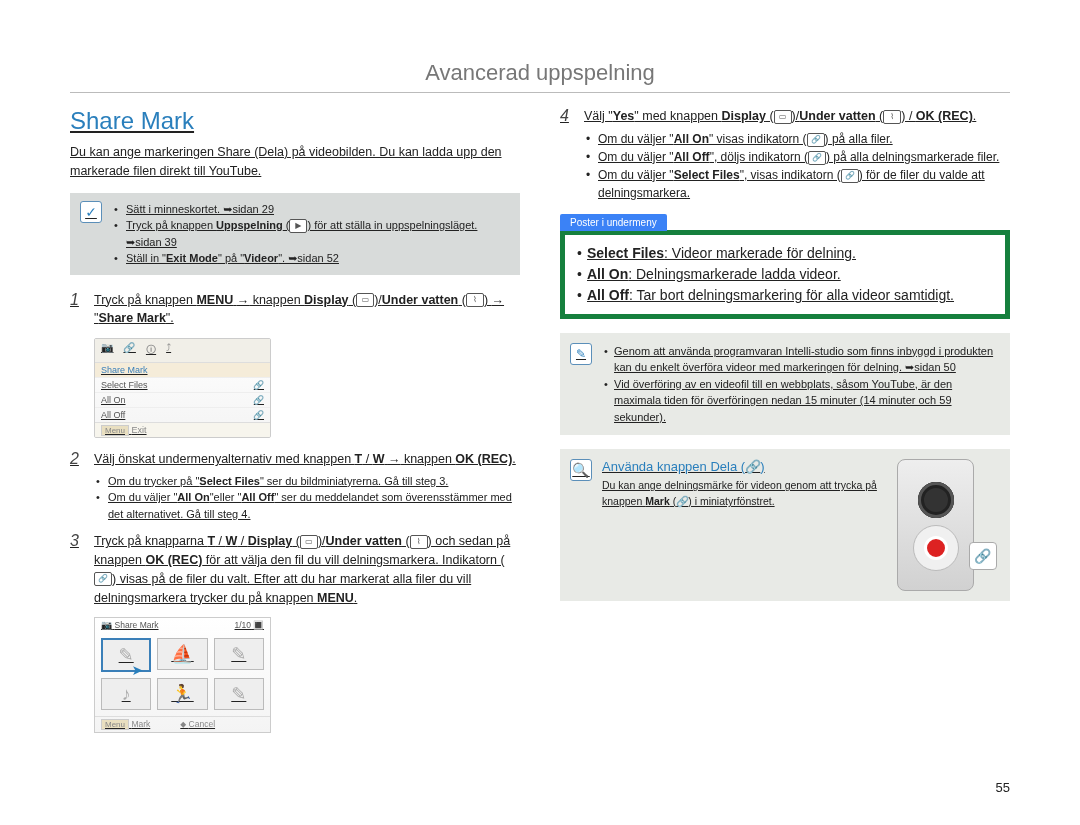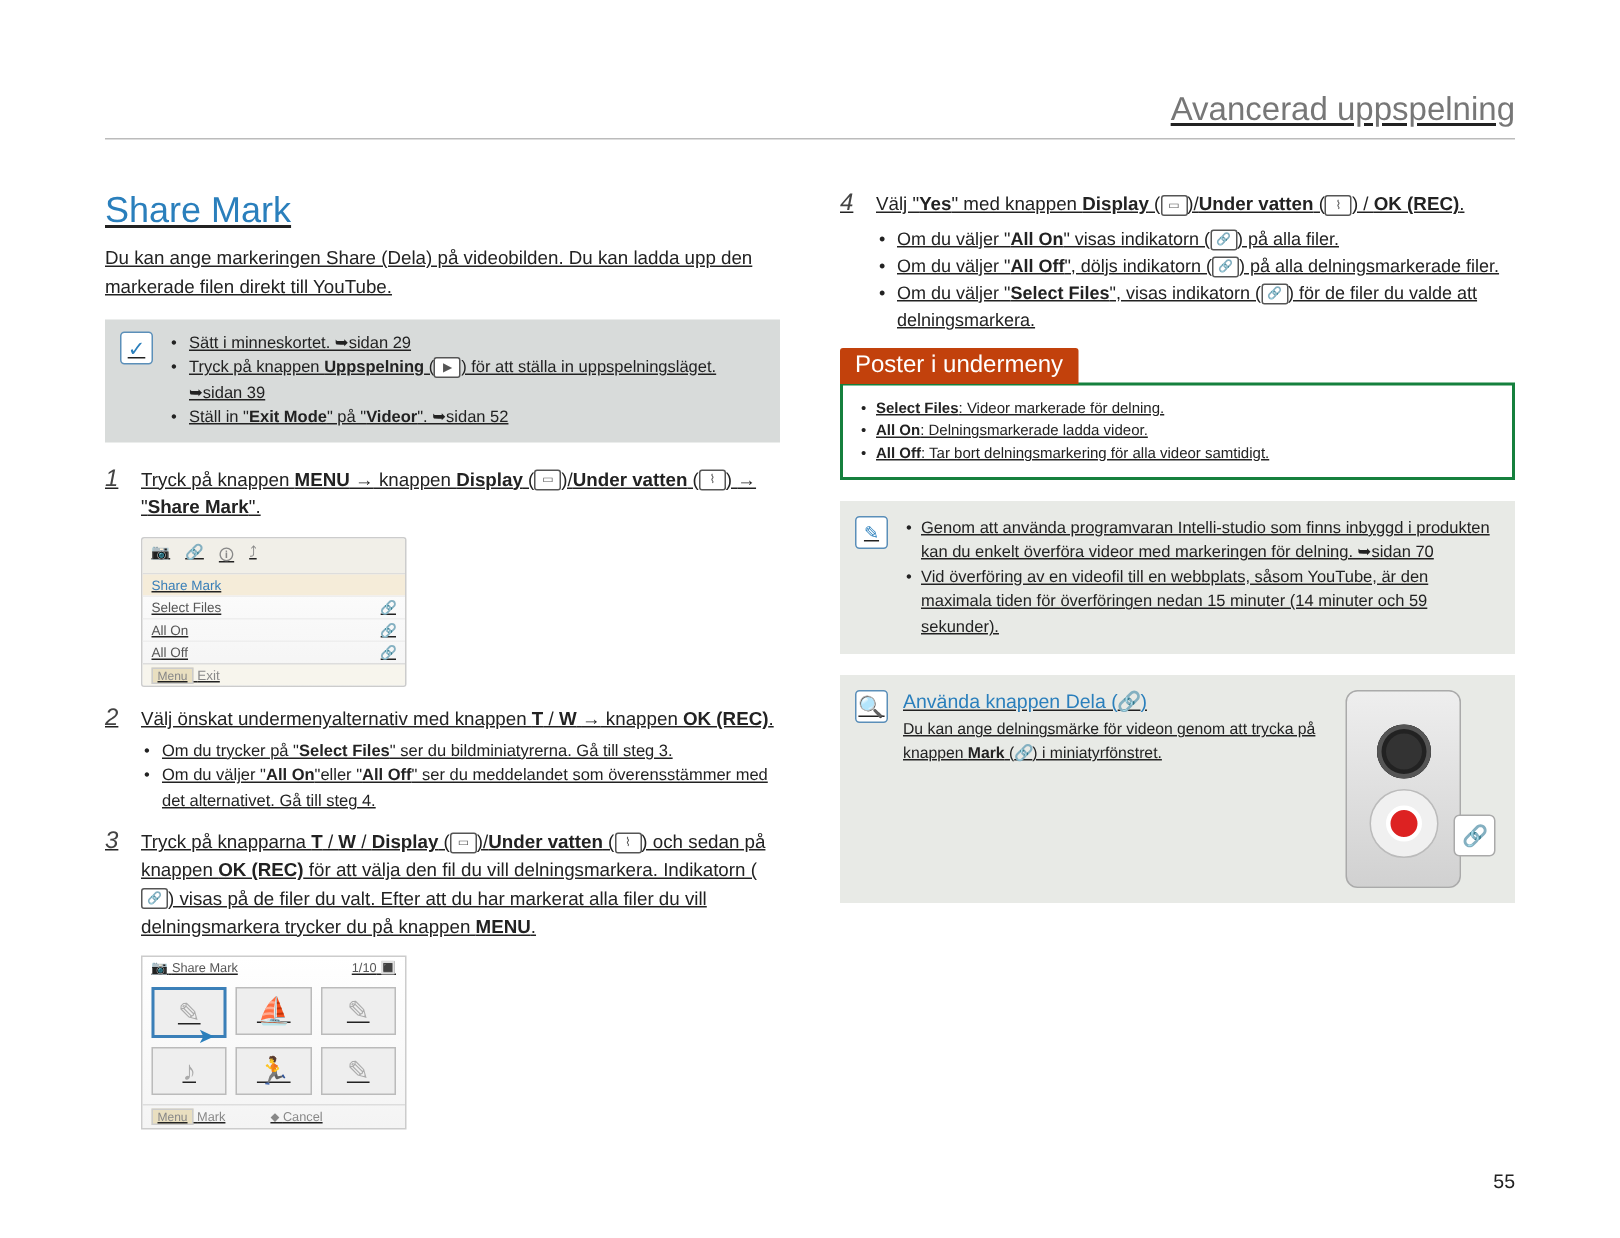--- a/index.html
+++ b/index.html
@@ -12,25 +12,24 @@
   }
   .page {
     width: 1080px;
     height: 825px;
     padding: 60px 70px 30px 70px;
     box-sizing: border-box;
     position: relative;
   }
   .header {
     display: flex;
-    justify-content: flex-end;
+    justify-content: center;
     border-bottom: 1px solid #bbb;
     padding-bottom: 6px;
-    margin-bottom: 34px;
-    text-decoration: underline;
+    margin-bottom: 14px;
   }
   .header-title {
     font-size: 22px;
     color: #777;
     font-weight: 400;
   }
   .columns {
     display: flex;
     gap: 40px;
     text-decoration: underline;
@@ -189,32 +188,32 @@
   }
   .thumb-figure .tb-bottom {
     display: flex;
     gap: 30px;
     padding: 2px 6px;
     color: #888;
     border-top:1px solid #ddd;
     text-align:center;
   }
   .submenu-title-bar {
-    background: #c2410c;
+    background: #3b82f6;
     color: #fff;
     padding: 3px 10px;
-    font-size: 16px;
+    font-size: 10px;
     display:inline-block;
     border-radius:2px 2px 0 0;
   }
   .submenu-box {
-    border: 2px solid #15803d;
+    border: 5px solid #15803d;
     margin-top: -1px;
     padding: 8px 10px;
-    font-size: 10px;
+    font-size: 14px;
     margin-bottom: 14px;
   }
   .submenu-box ul { list-style:none; padding:0; margin:0;}
   .submenu-box li {
     position:relative;
     padding-left:12px;
     line-height:1.5;
   }
   .submenu-box li::before { content:"•"; position:absolute; left:2px; }
 
@@ -441,21 +440,21 @@
             <li><b>All Off</b><span>: Tar bort delningsmarkering för alla videor samtidigt.</span></li>
           </ul>
         </div>
       </div>
 
       <div class="tip-box">
         <div class="icon-sq">
             <span>✎</span>
           </div>
         <ul>
-          <li>Genom att använda programvaran Intelli-studio som finns inbyggd i produkten kan du enkelt överföra videor med markeringen för delning. ➥sidan 70</li>
+          <li>Genom att använda programvaran Intelli-studio som finns inbyggd i produkten kan du enkelt överföra videor med markeringen för delning. ➥sidan 50</li>
           <li>Vid överföring av en videofil till en webbplats, såsom YouTube, är den maximala tiden för överföringen nedan 15 minuter (14 minuter och 59 sekunder).</li>
         </ul>
       </div>
 
       <div class="dela-box">
         <div class="icon-sq">
             <span>🔍</span>
           </div>
         <div class="dela-content">
           <div class="dela-title">Använda knappen Dela (<span class="chain">🔗</span>)</div>

